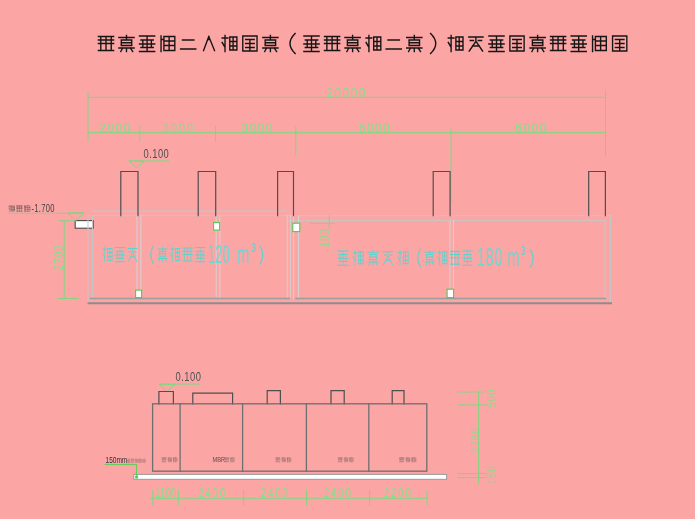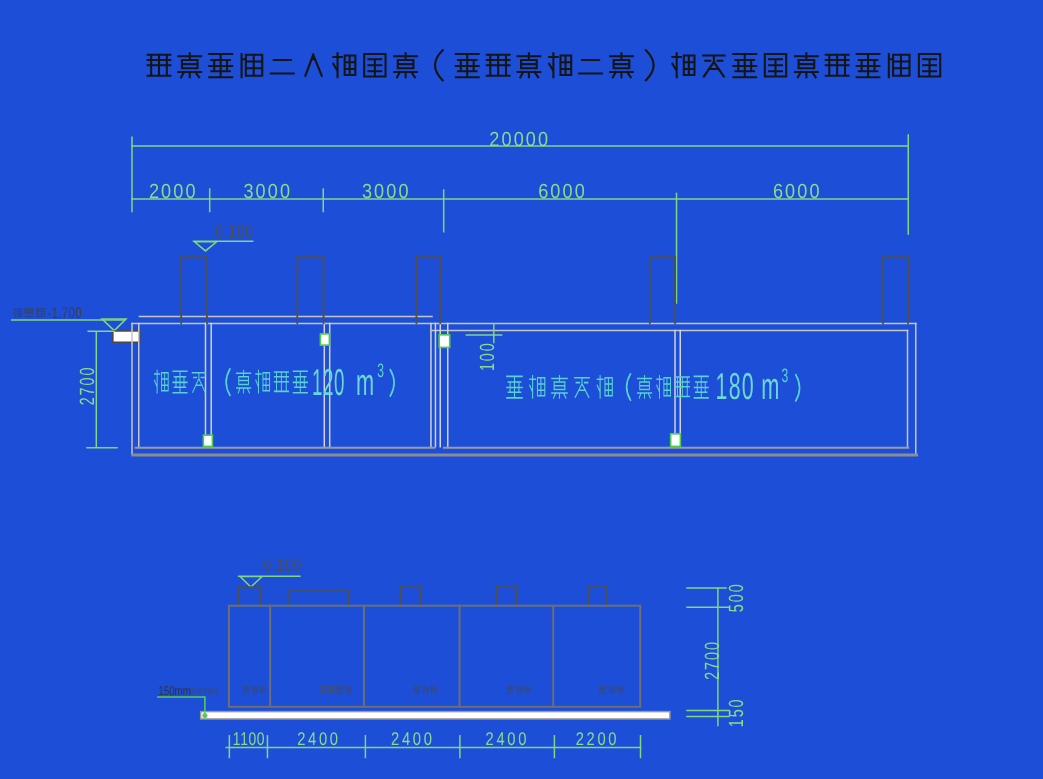--- a/index.html
+++ b/index.html
@@ -1,15 +1,15 @@
 <!DOCTYPE html>
 <html><head><meta charset="utf-8">
 <style>
 html,body{margin:0;padding:0;background:#fff;}
-#c{position:relative;width:695px;height:519px;background:#1d4ed8;overflow:hidden;
+#c{position:relative;width:695px;height:519px;background:#fca5a5;overflow:hidden;
     font-family:"Liberation Sans",sans-serif;}
 #c svg{position:absolute;left:0;top:0;}
 text{font-family:"Liberation Sans",sans-serif;}
 </style></head><body>
 <div id="c">
 <svg width="695" height="519" viewBox="0 0 695 519" fill="none" stroke-linecap="square">
 <defs>
 <g id="kA">
           <path d="M2,3H18 M2,17H18 M4.5,3V17 M15.5,3V17 M2,10H18 M10,3V17 M2,6.5H18"></path>
         </g>

